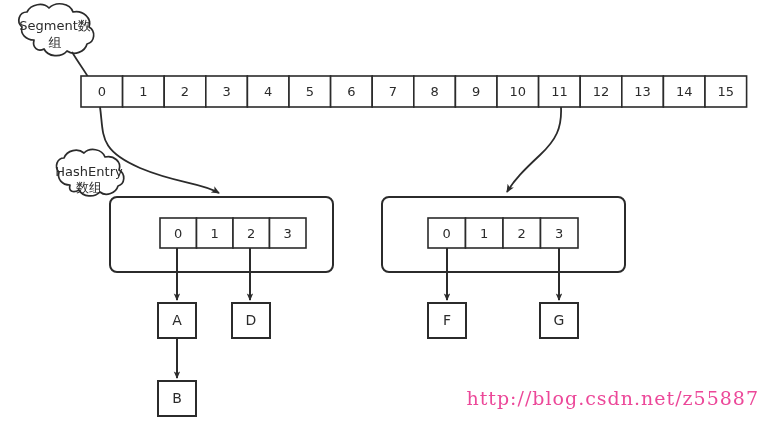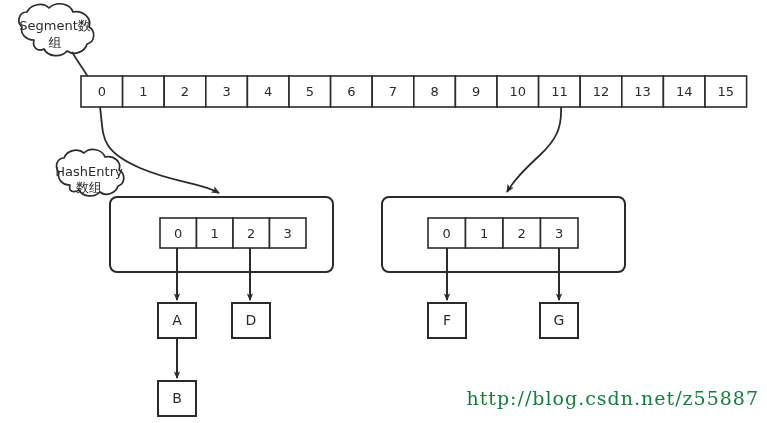--- a/index.html
+++ b/index.html
@@ -62,21 +62,21 @@
     text-anchor: middle;
     dominant-baseline: middle;
   }
   text.cell-label { font-size: 13px; }
   text.node-label { font-size: 14px; }
   text.cloud-label { font-size: 13px; }
   .watermark {
     position: absolute;
     right: 8px;
     bottom: 14px;
-    color: #15803d;
+    color: #ec4899;
     font-family: "DejaVu Serif", "Liberation Serif", serif;
     font-size: 19px;
     letter-spacing: 1px;
     white-space: nowrap;
     user-select: none;
   }
 </style>
 </head>
 <body>
 

